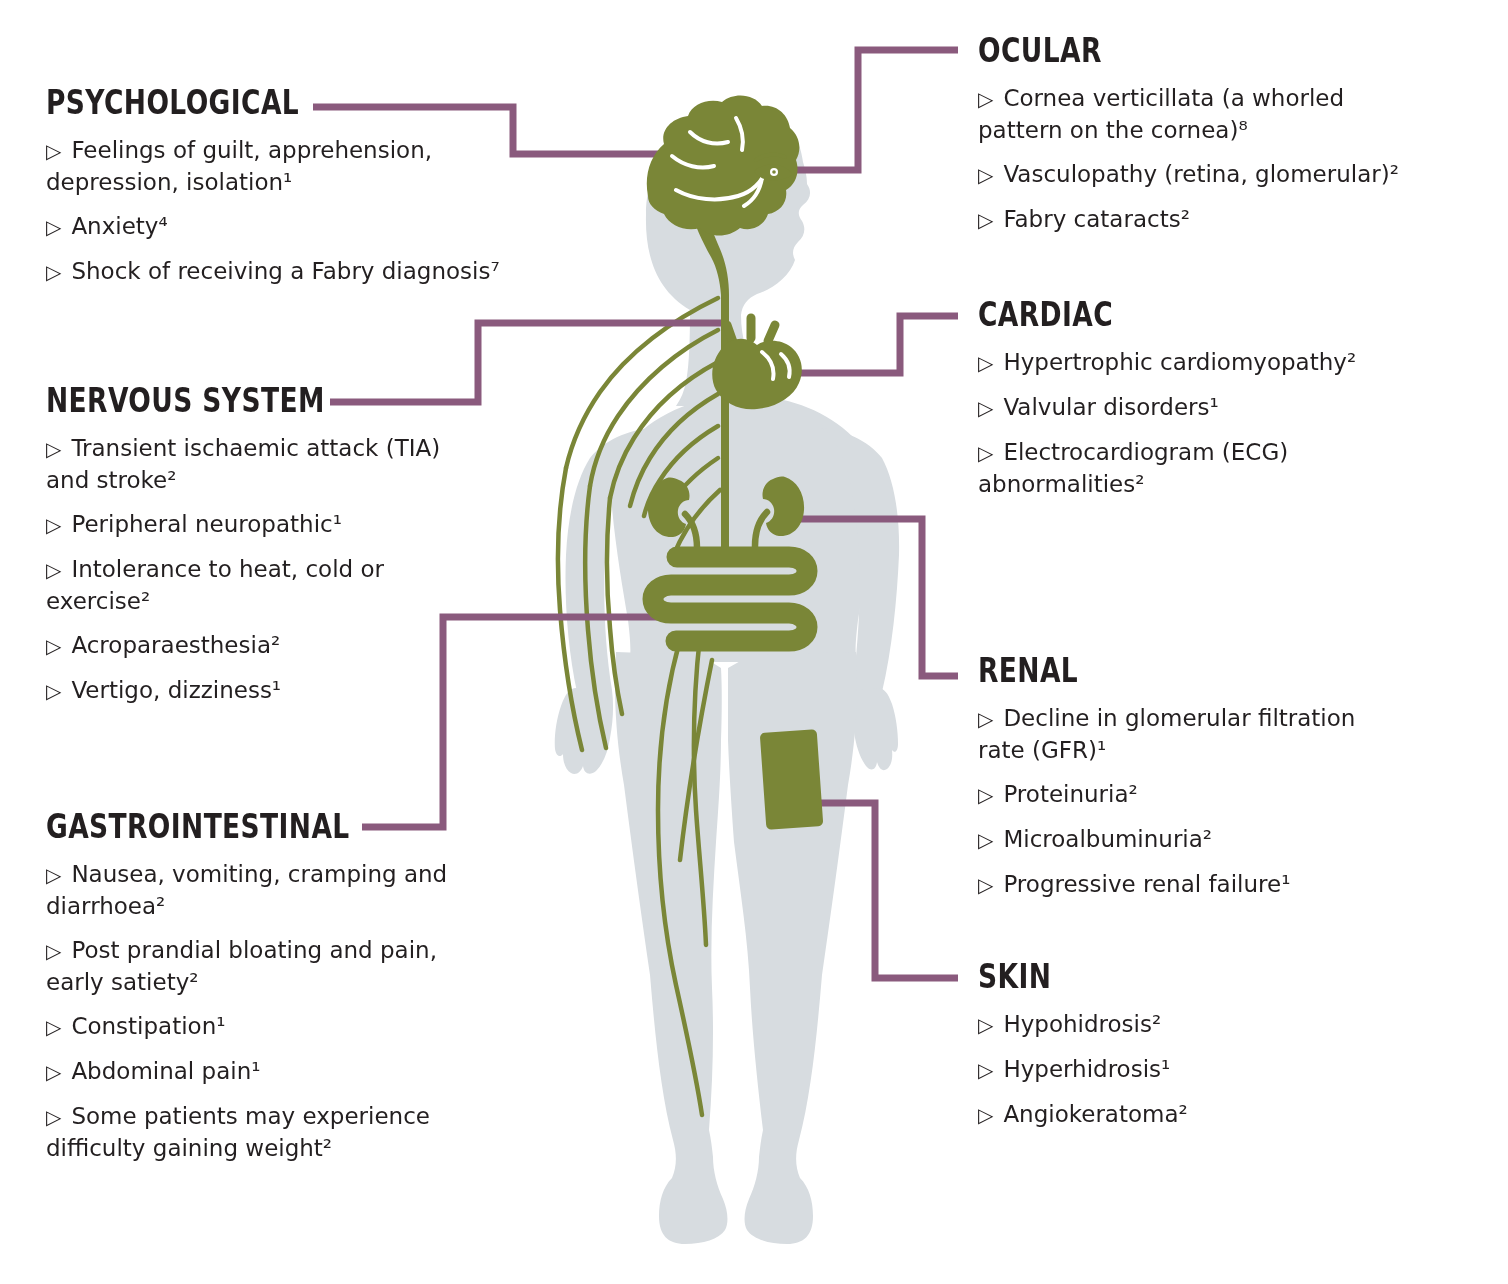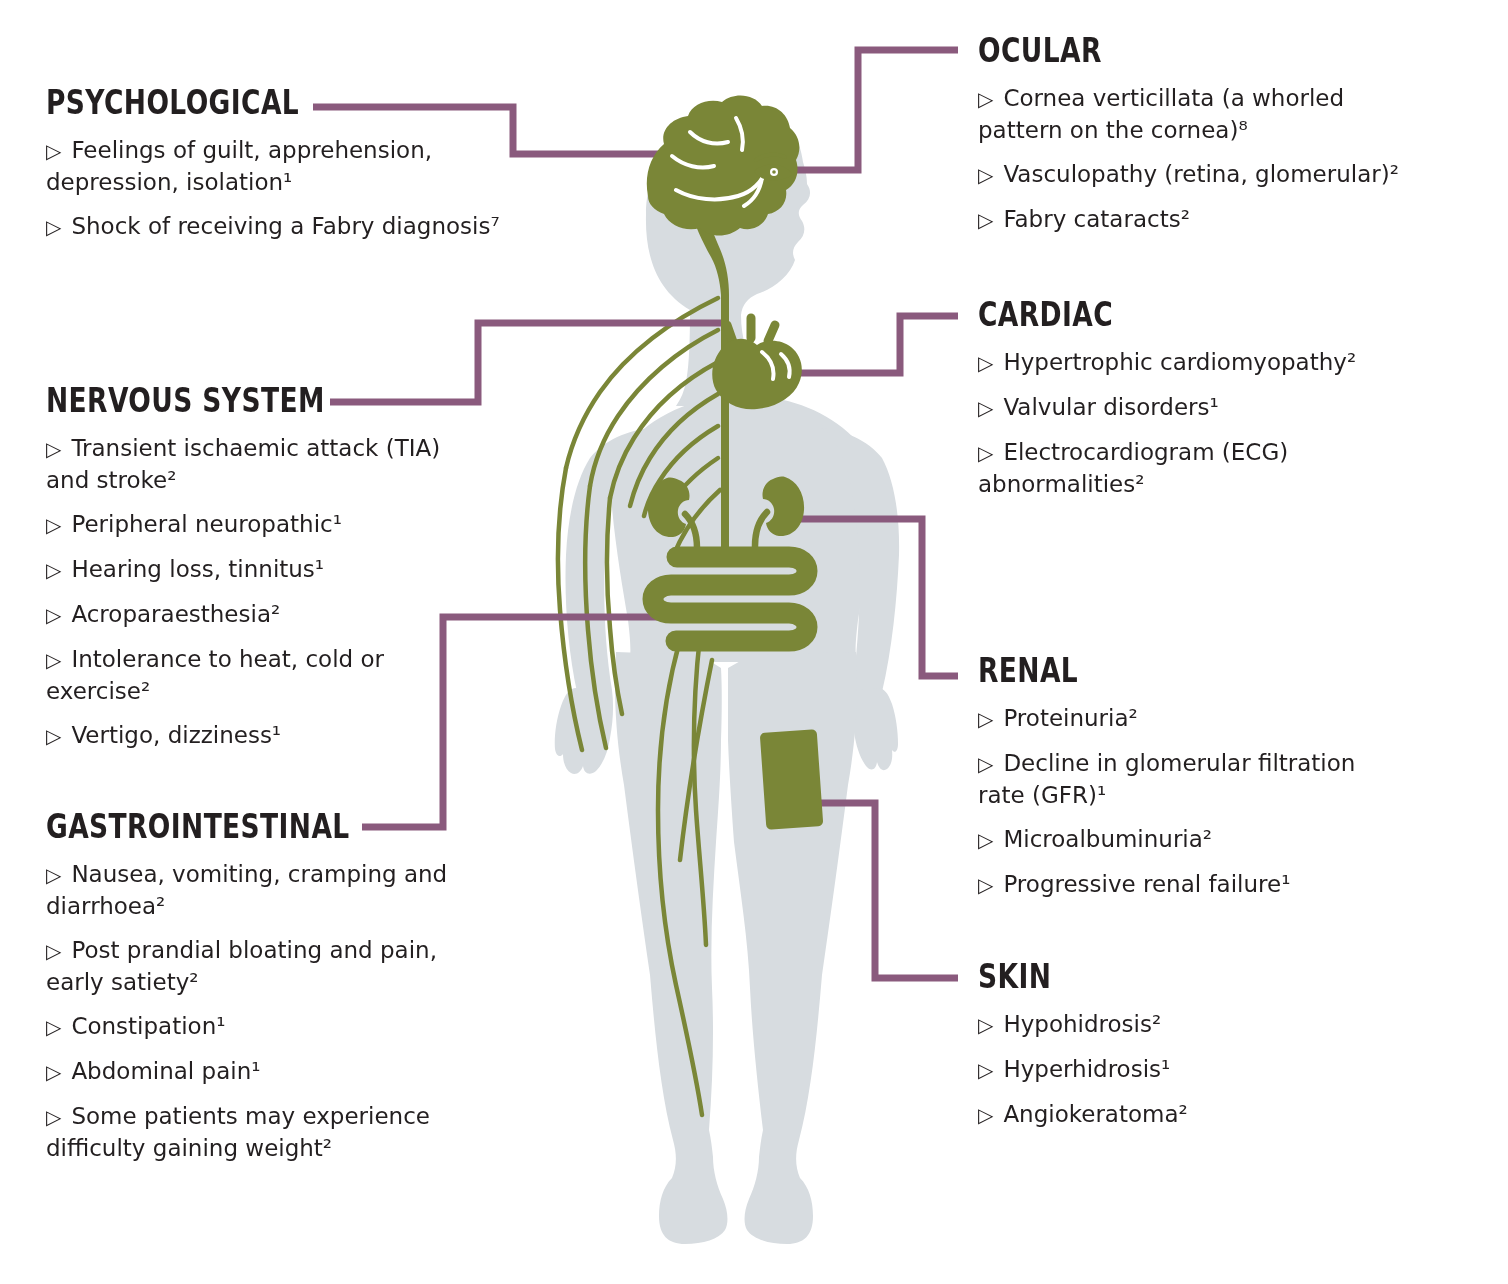--- a/index.html
+++ b/index.html
@@ -265,32 +265,32 @@
       </g>
 
       <rect x="763" y="731" width="57" height="97" rx="5" transform="rotate(-4 791 779)"></rect>
     </g>
   </svg>
 
   <div class="section" id="sec-psychological">
     <h2 class="sec-title">PSYCHOLOGICAL</h2>
     <div class="item"><span class="bullet">▷</span><span class="item-text">Feelings of guilt, apprehension,
 depression, isolation¹</span></div>
+    <div class="item"><span class="bullet">▷</span><span class="item-text">Anxiety⁴</span></div>
     <div class="item"><span class="bullet">▷</span><span class="item-text">Shock of receiving a Fabry diagnosis⁷</span></div>
   </div>
 
   <div class="section" id="sec-nervous">
     <h2 class="sec-title">NERVOUS SYSTEM</h2>
     <div class="item"><span class="bullet">▷</span><span class="item-text">Transient ischaemic attack (TIA)
 and stroke²</span></div>
     <div class="item"><span class="bullet">▷</span><span class="item-text">Peripheral neuropathic¹</span></div>
-    <div class="item"><span class="bullet">▷</span><span class="item-text">Hearing loss, tinnitus¹</span></div>
-    <div class="item"><span class="bullet">▷</span><span class="item-text">Acroparaesthesia²</span></div>
     <div class="item"><span class="bullet">▷</span><span class="item-text">Intolerance to heat, cold or
 exercise²</span></div>
+    <div class="item"><span class="bullet">▷</span><span class="item-text">Acroparaesthesia²</span></div>
     <div class="item"><span class="bullet">▷</span><span class="item-text">Vertigo, dizziness¹</span></div>
   </div>
 
   <div class="section" id="sec-gastro">
     <h2 class="sec-title">GASTROINTESTINAL</h2>
     <div class="item"><span class="bullet">▷</span><span class="item-text">Nausea, vomiting, cramping and
 diarrhoea²</span></div>
     <div class="item"><span class="bullet">▷</span><span class="item-text">Post prandial bloating and pain,
 early satiety²</span></div>
     <div class="item"><span class="bullet">▷</span><span class="item-text">Constipation¹</span></div>
@@ -310,23 +310,23 @@
   <div class="section" id="sec-cardiac">
     <h2 class="sec-title">CARDIAC</h2>
     <div class="item"><span class="bullet">▷</span><span class="item-text">Hypertrophic cardiomyopathy²</span></div>
     <div class="item"><span class="bullet">▷</span><span class="item-text">Valvular disorders¹</span></div>
     <div class="item"><span class="bullet">▷</span><span class="item-text">Electrocardiogram (ECG)
 abnormalities²</span></div>
   </div>
 
   <div class="section" id="sec-renal">
     <h2 class="sec-title">RENAL</h2>
-    <div class="item"><span class="bullet">▷</span><span class="item-text">Proteinuria²</span></div>
     <div class="item"><span class="bullet">▷</span><span class="item-text">Decline in glomerular filtration
 rate (GFR)¹</span></div>
+    <div class="item"><span class="bullet">▷</span><span class="item-text">Proteinuria²</span></div>
     <div class="item"><span class="bullet">▷</span><span class="item-text">Microalbuminuria²</span></div>
     <div class="item"><span class="bullet">▷</span><span class="item-text">Progressive renal failure¹</span></div>
   </div>
 
   <div class="section" id="sec-skin">
     <h2 class="sec-title">SKIN</h2>
     <div class="item"><span class="bullet">▷</span><span class="item-text">Hypohidrosis²</span></div>
     <div class="item"><span class="bullet">▷</span><span class="item-text">Hyperhidrosis¹</span></div>
     <div class="item"><span class="bullet">▷</span><span class="item-text">Angiokeratoma²</span></div>
   </div>

